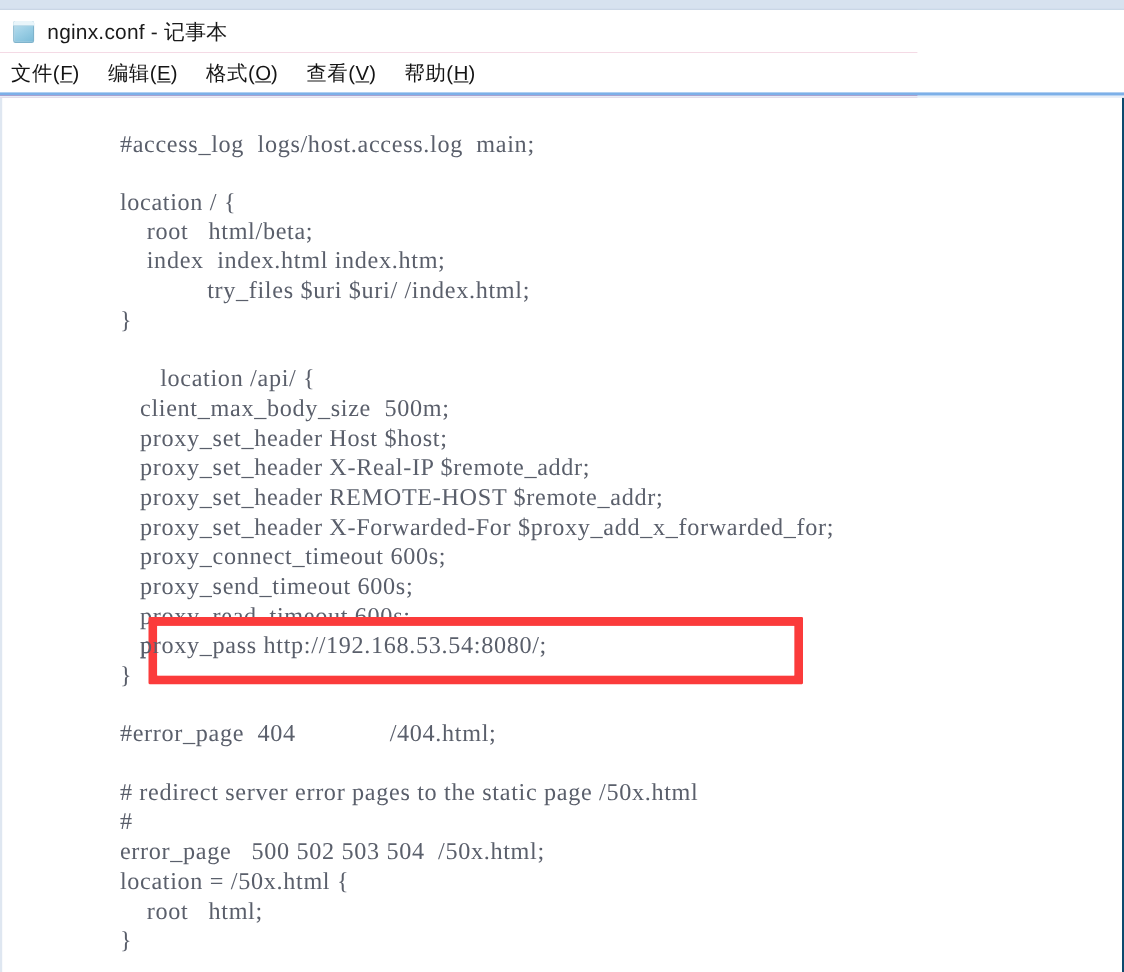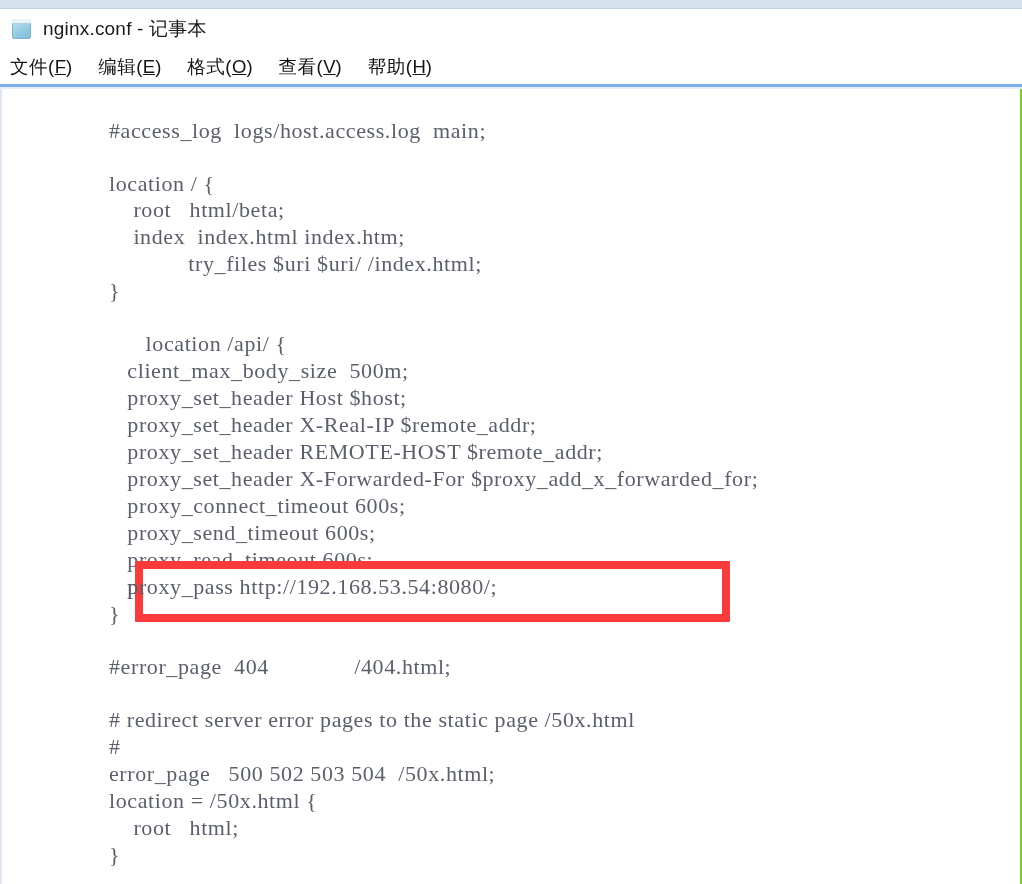--- a/index.html
+++ b/index.html
@@ -117,21 +117,21 @@
   }
 
   
   .editor {
     position: absolute;
     left: 0; top: 89px;
     width: 1022px;
     height: 795px;
     background: #ffffff;
     border-left: 2px solid #dfe7f1;
-    border-right: 2px solid #84cc16;
+    border-right: 2px solid #0c4a6e;
     box-sizing: border-box;
     overflow: hidden;
   }
 
   .code {
     position: absolute;
     left: 0; top: 0;
     width: 1022px;
     height: 795px;
     margin: 0;

